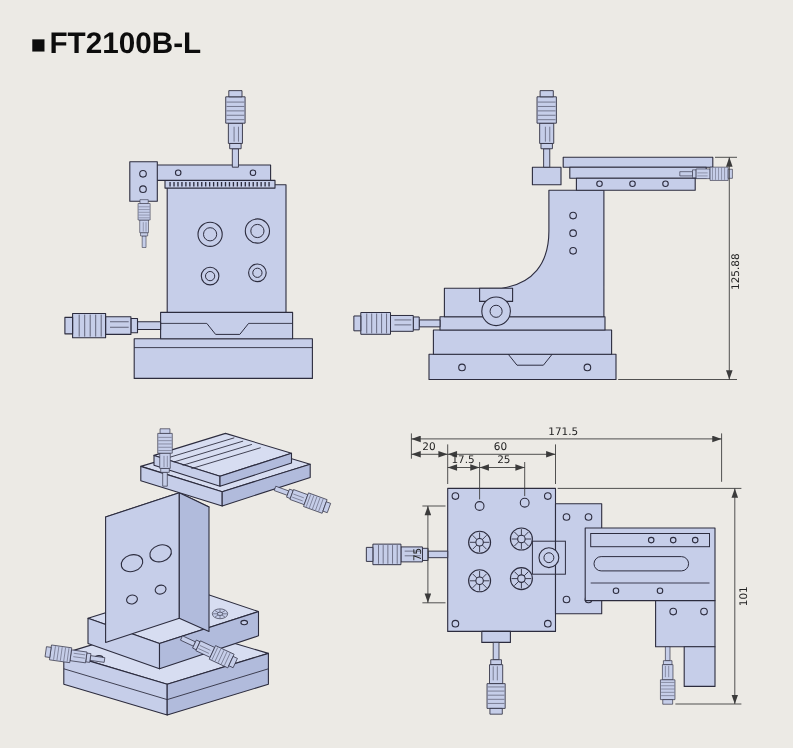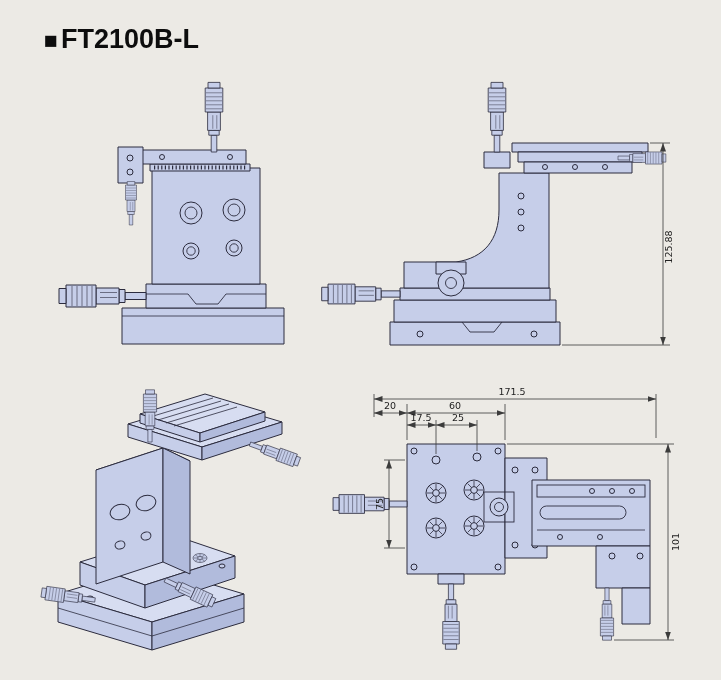--- a/index.html
+++ b/index.html
@@ -7,21 +7,21 @@
     --part-fill:#c6cee9;
     --part-top:#d7ddf1;
     --part-dark:#b1bbdc;
     --outline:#2c2c3e;
     --dim:#3b3b3b;
     --title-text:#0d0d0d;
   }
   html,body{margin:0;padding:0;background:#ddd;}
   body{font-family:"Liberation Sans",sans-serif;}
   .canvas{position:relative;width:721px;height:680px;background:var(--background);overflow:hidden;}
-  .title{position:absolute;left:28px;top:24px;font-size:27px;font-weight:bold;color:var(--title-text);margin-left:16px;}
+  .title{position:absolute;left:28px;top:24px;font-size:27px;font-weight:bold;color:var(--title-text);}
   .title .bullet{font-size:23px;margin-right:3px;}
   svg{position:absolute;left:0;top:0;}
   .p{fill:var(--part-fill);stroke:var(--outline);stroke-width:1;stroke-linejoin:round;}
   .pt{fill:var(--part-top);stroke:var(--outline);stroke-width:1;stroke-linejoin:round;}
   .pd{fill:var(--part-dark);stroke:var(--outline);stroke-width:1;stroke-linejoin:round;}
   .pn{fill:none;stroke:var(--outline);stroke-width:0.9;}
   .ln{stroke:var(--outline);stroke-width:0.8;fill:none;}
   .lnt{stroke:var(--outline);stroke-width:0.6;fill:none;}
   .teeth{stroke:var(--outline);stroke-width:4;stroke-dasharray:1.2 2.4;fill:none;}
   .dimln{stroke:var(--dim);stroke-width:0.8;fill:none;}

